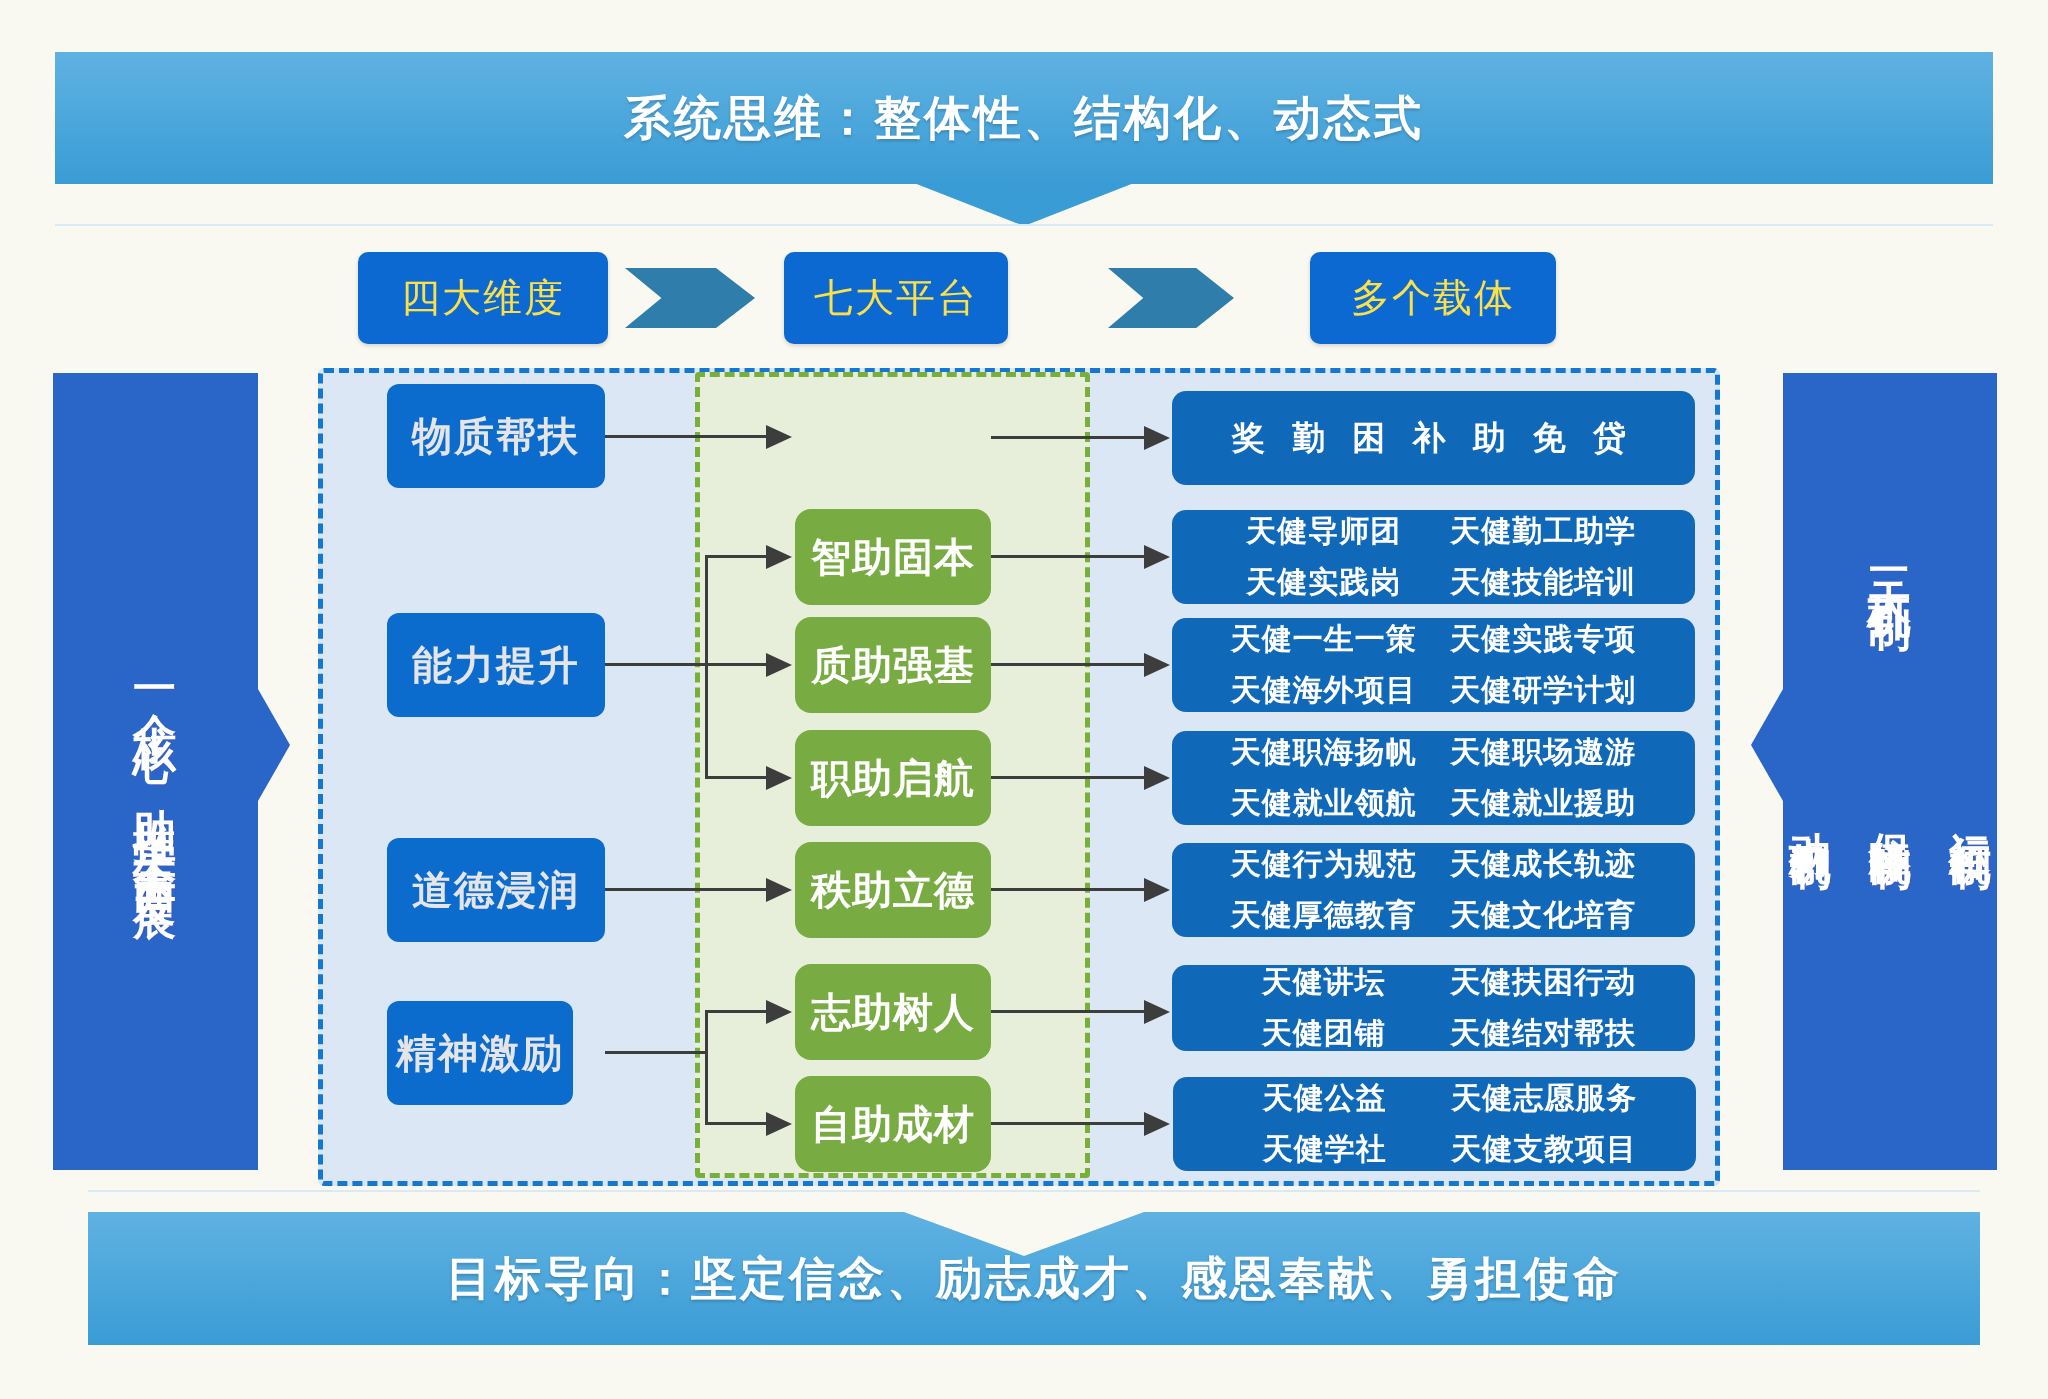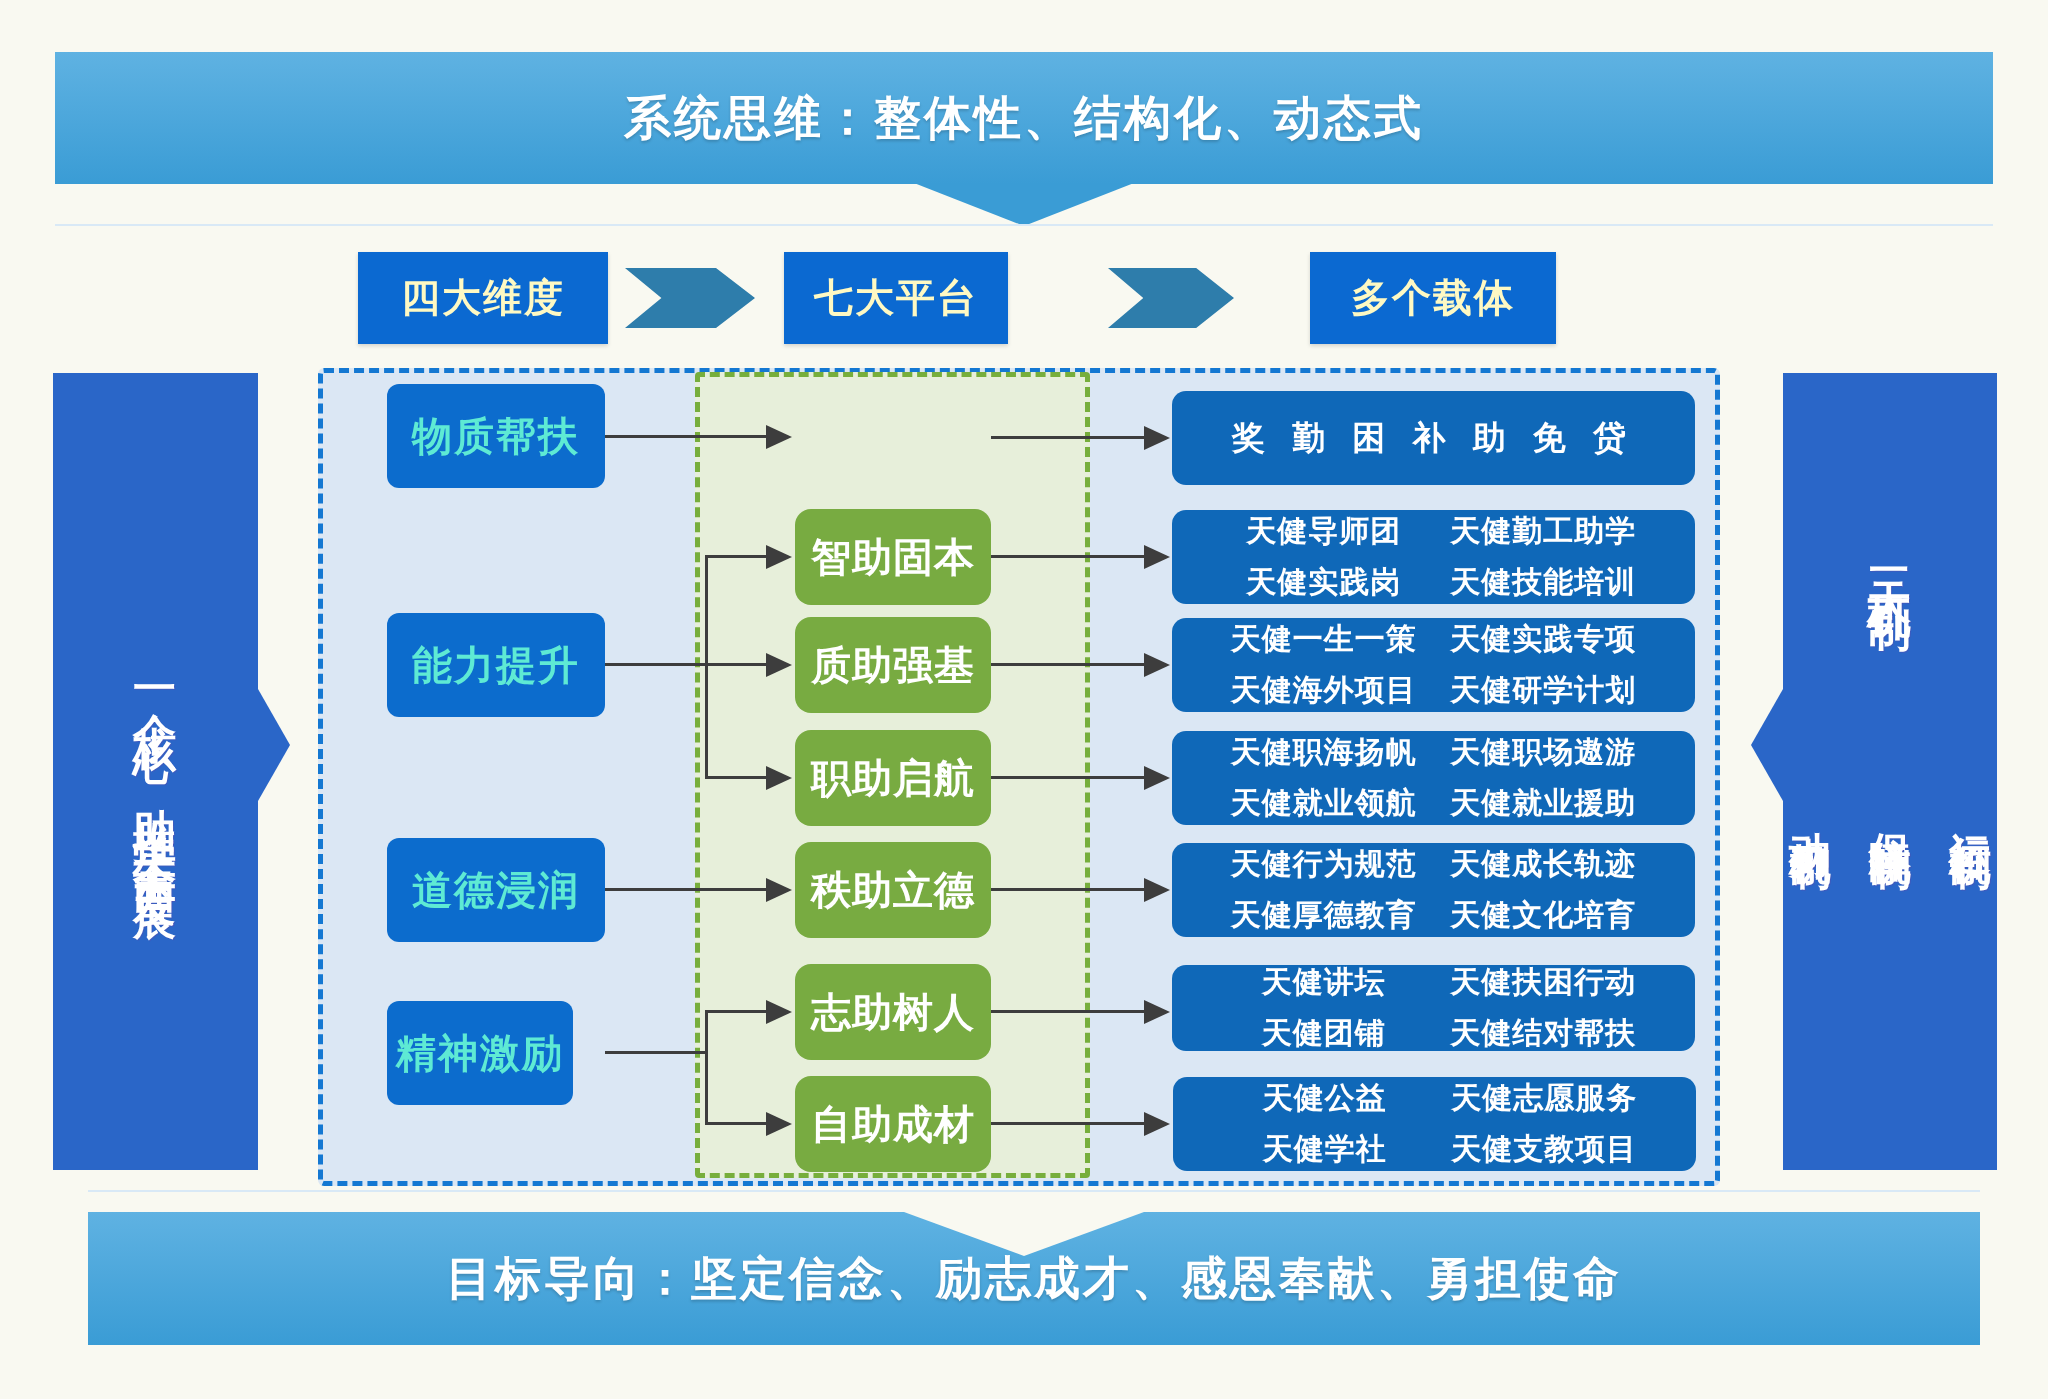--- a/index.html
+++ b/index.html
@@ -18,43 +18,43 @@
   .banner{
     background:linear-gradient(180deg,var(--banner_top) 0%,var(--banner_bottom) 100%);
     color:#fff;display:flex;align-items:center;justify-content:center;
     font-weight:bold;font-size:47px;letter-spacing:3px;
     text-shadow:0 2px 3px rgba(0,0,0,.18);
   }
   .tri{width:0;height:0;}
   .hline{background:var(--divider_line);}
   
   .flow-box{
-    background:var(--header_blue);border-radius:0;color:#fef9c3;
+    background:var(--header_blue);border-radius:10px;color:#fde047;
     display:flex;align-items:center;justify-content:center;
-    font-weight:bold;font-size:39px;letter-spacing:2px;
+    font-weight:normal;font-size:39px;letter-spacing:2px;
     box-shadow:0 2px 4px rgba(0,0,0,.15);
   }
   .chevron{
     background:var(--chevron_blue);
     clip-path:polygon(0% 0%,70% 0%,100% 50%,70% 100%,0% 100%,28% 50%);
   }
   
   .panel-blue{
     background:var(--panel_blue_fill);
     border:5px dashed var(--panel_blue_border);
     border-radius:6px;
   }
   .panel-green{
     background:var(--panel_green_fill);
     border:5px dashed var(--panel_green_border);
     border-radius:4px;
   }
   
   .dim-box{
-    background:var(--dimension_blue);border-radius:12px;color:#5eead4;
+    background:var(--dimension_blue);border-radius:12px;color:#e5e5e5;
     display:flex;align-items:center;justify-content:center;
     font-weight:bold;font-size:40px;letter-spacing:2px;
   }
   .plat-box{
     background:var(--platform_green);border-radius:16px;color:#fff;
     display:flex;align-items:center;justify-content:center;
     font-weight:bold;font-size:40px;letter-spacing:1px;
   }
   .car-box{
     background:var(--carrier_blue);border-radius:14px;color:#fff;

